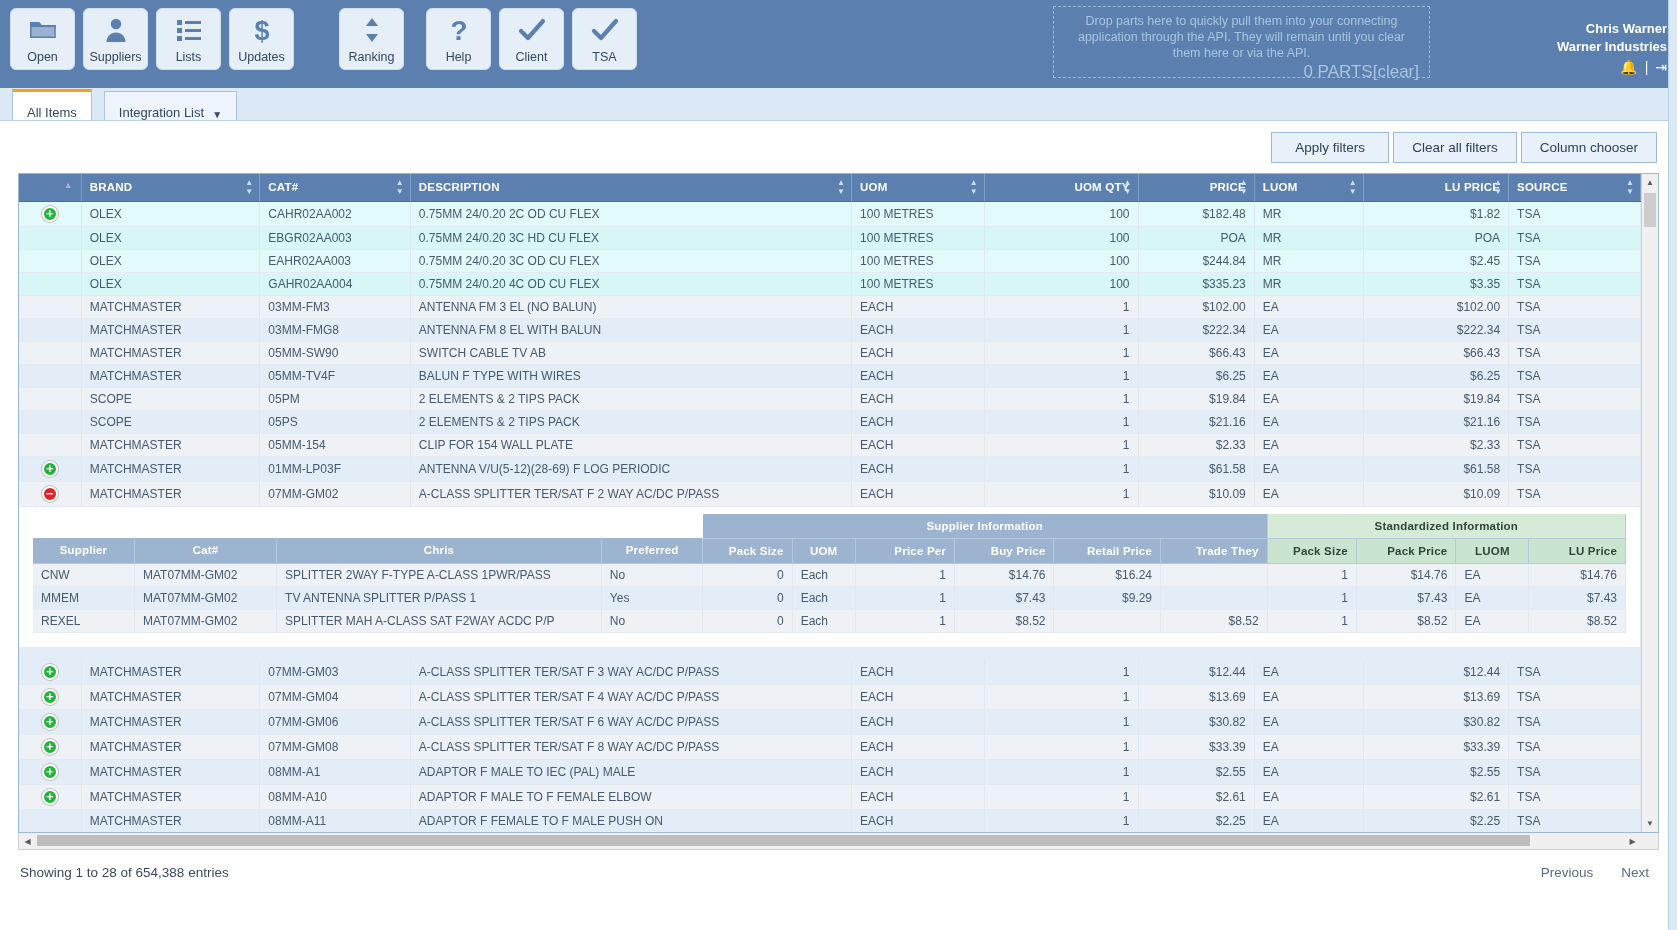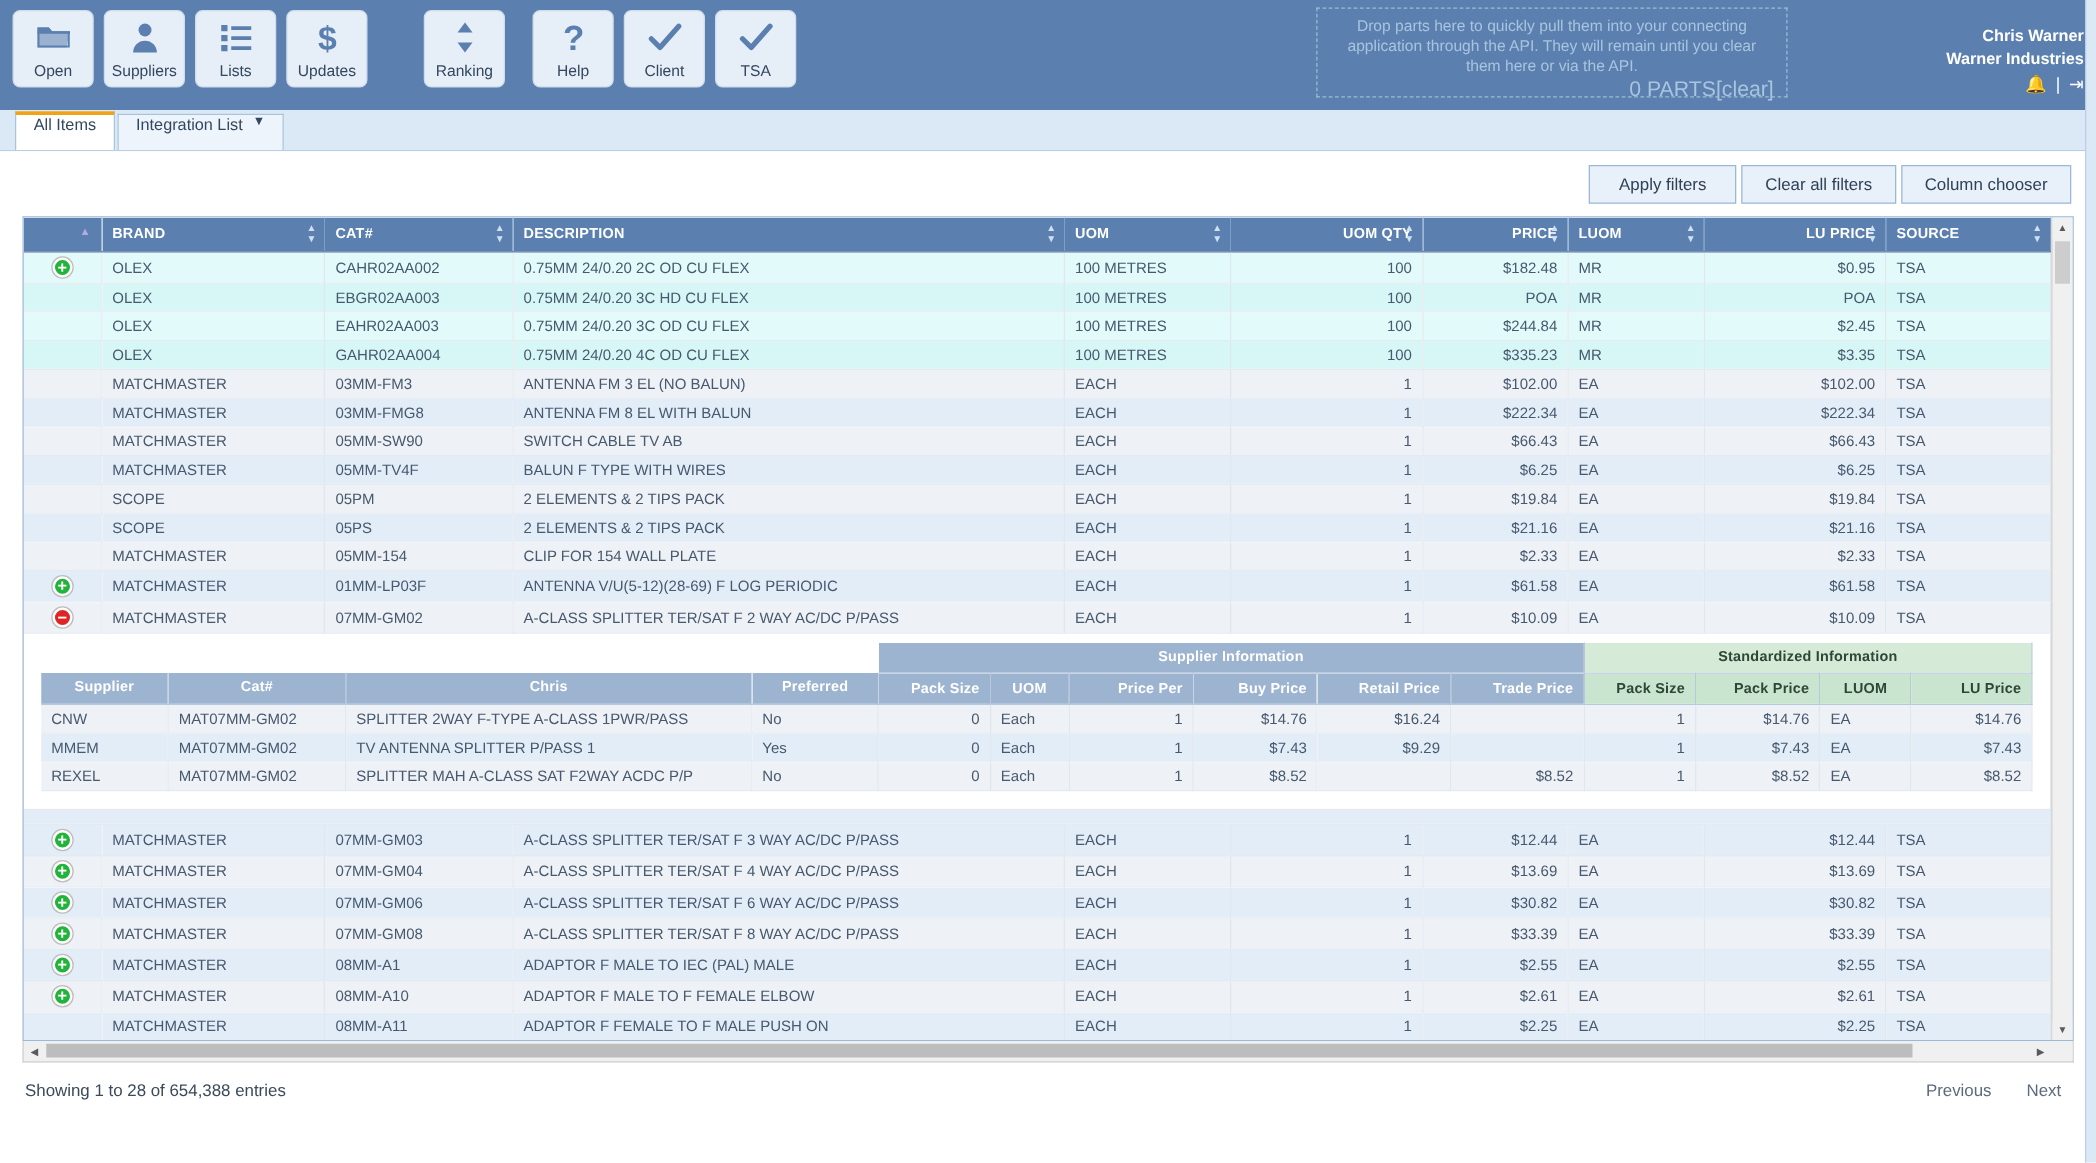--- a/index.html
+++ b/index.html
@@ -71,26 +71,26 @@
   
   .tabstrip {
     height:33px;
     background:#dbe8f5;
     display:flex; align-items:flex-end;
     padding-left:12px;
     border-bottom:1px solid #b9cfe4;
   }
   .tab {
     height:29px; padding:0 14px;
-    display:flex; align-items:flex-start;
+    display:flex; align-items:flex-end;
     font-size:13px;
     background:#eef4fb;
     border:1px solid #a9c3dc;
     border-bottom:none;
-    margin-right:2px;
+    margin-right:12px;
     cursor:pointer;
     color:#33475e;
   }
   .tab.active {
     background:#ffffff;
     border-top:3px solid #f0a318;
     height:31px;
     color:#33475e;
   }
   .tab .caret { margin-left:8px; font-size:10px; }
@@ -436,21 +436,21 @@
       <tbody id="gridbody">
           <tr class="hl-odd">
             <td class="cexp"><span class="exp plus">+</span></td>
             <td class="">OLEX</td>
             <td class="">CAHR02AA002</td>
             <td class="">0.75MM 24/0.20 2C OD CU FLEX</td>
             <td class="">100 METRES</td>
             <td class="num">100</td>
             <td class="num">$182.48</td>
             <td class="">MR</td>
-            <td class="num">$0.95</td>
+            <td class="num">$1.82</td>
             <td class="">TSA</td>
           </tr>
           <tr class="hl-even">
             <td class="cexp"></td>
             <td class="">OLEX</td>
             <td class="">EBGR02AA003</td>
             <td class="">0.75MM 24/0.20 3C HD CU FLEX</td>
             <td class="">100 METRES</td>
             <td class="num">100</td>
             <td class="num">POA</td>
@@ -620,21 +620,21 @@
                     <tr>
                       <th class=""><span>Supplier</span></th>
                       <th class=""><span>Cat#</span></th>
                       <th class=""><span>Chris</span></th>
                       <th class=""><span>Preferred</span></th>
                       <th class="num "><span>Pack Size</span></th>
                       <th class=""><span>UOM</span></th>
                       <th class="num "><span>Price Per</span></th>
                       <th class="num "><span>Buy Price</span></th>
                       <th class="num "><span>Retail Price</span></th>
-                      <th class="num "><span>Trade Price</span></th>
+                      <th class="num "><span>Trade They</span></th>
                       <th class="num stdsub"><span>Pack Size</span></th>
                       <th class="num stdsub"><span>Pack Price</span></th>
                       <th class="stdsub"><span>LUOM</span></th>
                       <th class="num stdsub"><span>LU Price</span></th>
                     </tr>
                   </thead>
                   <tbody>
                     <tr class="s-odd">
                       <td class="">CNW</td>
                       <td class="">MAT07MM-GM02</td>

